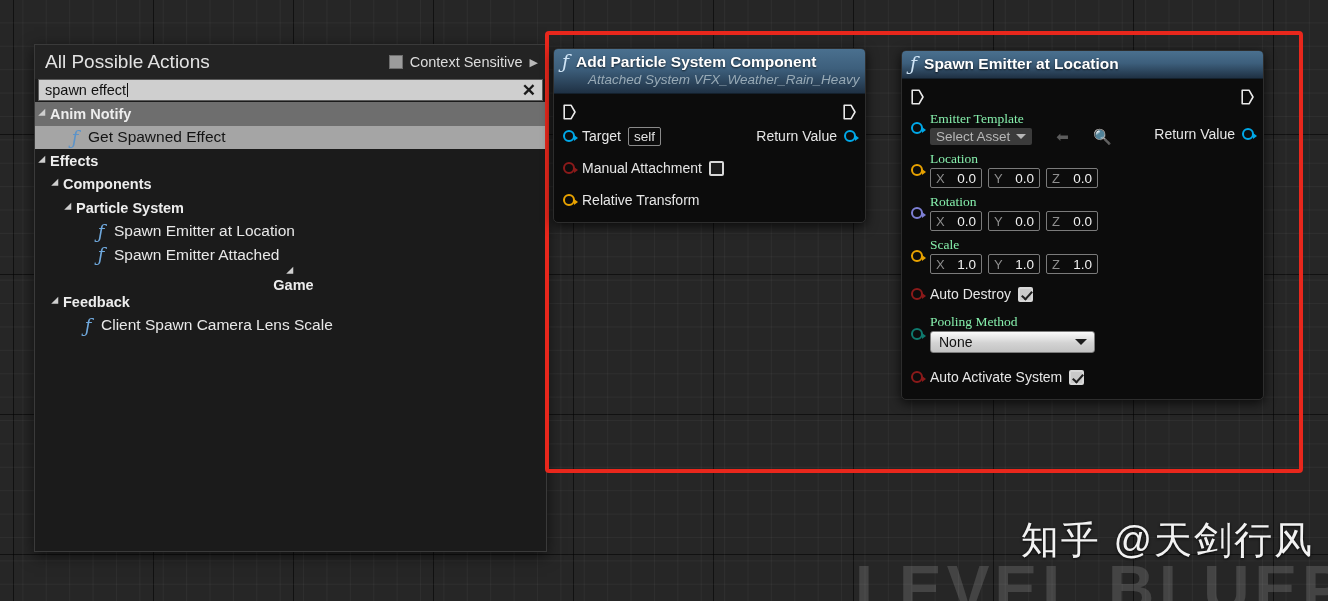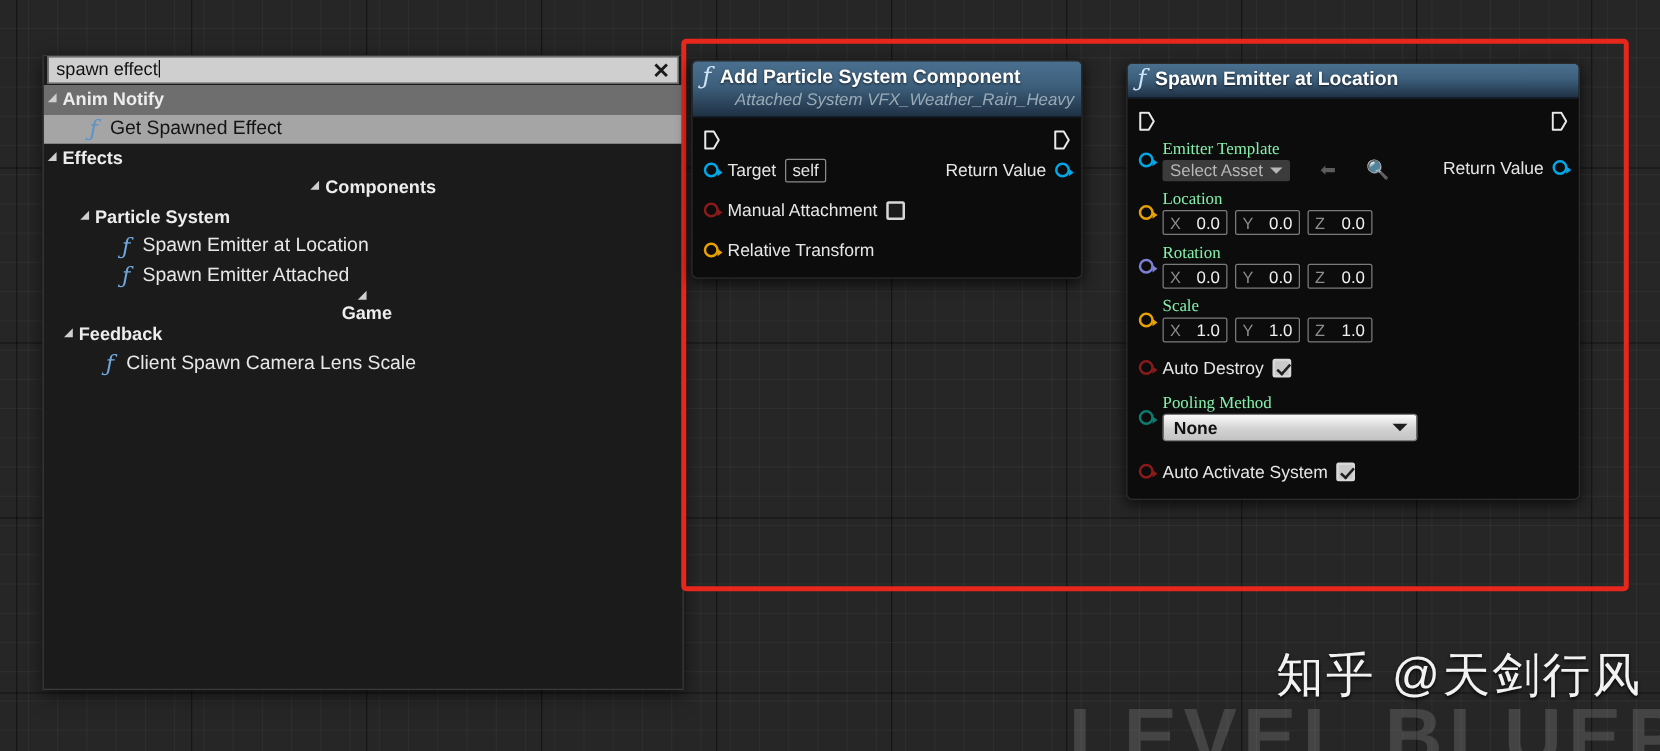--- a/index.html
+++ b/index.html
@@ -328,66 +328,73 @@
   }
   .asset-btn-label { color: #b7b7b7; font-size: 13.5px; }
   .caret-dn {
     width: 0; height: 0;
     border-left: 5px solid transparent;
     border-right: 5px solid transparent;
     border-top: 5px solid #b7b7b7;
   }
   .mini-icon { color: #5c5c5c; font-size: 15px; line-height: 1; }
   .combo {
-    width: 204px; height: 22px;
+    width: 165px; height: 22px;
     border-radius: 3px;
     background: linear-gradient(to bottom, #fbfbfb 0%, #d3d3d3 55%, #c3c3c3 100%);
     border: 1px solid #7c7c7c;
     display: flex;
     align-items: center;
     justify-content: space-between;
     padding: 0 7px 0 8px;
-    font-weight: bold;
   }
   .combo-label { color: #111; font-size: 14px; }
   .combo-caret {
     width: 0; height: 0;
     border-left: 6px solid transparent;
     border-right: 6px solid transparent;
     border-top: 6px solid #1d1d1d;
   }
 </style>
 </head>
 <body>
 
 <div id="root">
 
   <div class="wm-big">LEVEL BLUEP</div>
 
   <div class="panel">
+    <div class="panel-header">
+      <div class="panel-title">All Possible Actions</div>
+      <div class="ctx-wrap">
+        <div class="ctx-box"></div>
+        <div class="ctx-label">Context Sensitive</div>
+        <div class="ctx-arrow">▶</div>
+      </div>
+    </div>
 
     <div class="search-row">
       <div class="search-text"><span placeholder="Search">spawn effect</span><span class="caret"></span></div>
       <div class="clear-x">✕</div>
     </div>
 
     <div class="tree">
         <div class="row cat sel-cat" style="padding-left: 6px;">
           <span class="tri"></span>
           <span>Anim Notify</span>
         </div>
         <div class="row leaf sel-leaf" style="padding-left: 32px;">
           <span class="fn-icon">ƒ</span>
           <span>Get Spawned Effect</span>
         </div>
         <div class="row cat" style="padding-left: 6px;">
           <span class="tri"></span>
           <span>Effects</span>
         </div>
-        <div class="row cat" style="padding-left: 19px; justify-content: center;">
+        <div class="row cat" style="padding-left: 19px;">
           <span class="tri"></span>
           <span>Components</span>
         </div>
         <div class="row cat" style="padding-left: 32px;">
           <span class="tri"></span>
           <span>Particle System</span>
         </div>
         <div class="row leaf" style="padding-left: 58px;">
           <span class="fn-icon">ƒ</span>
           <span>Spawn Emitter at Location</span>

